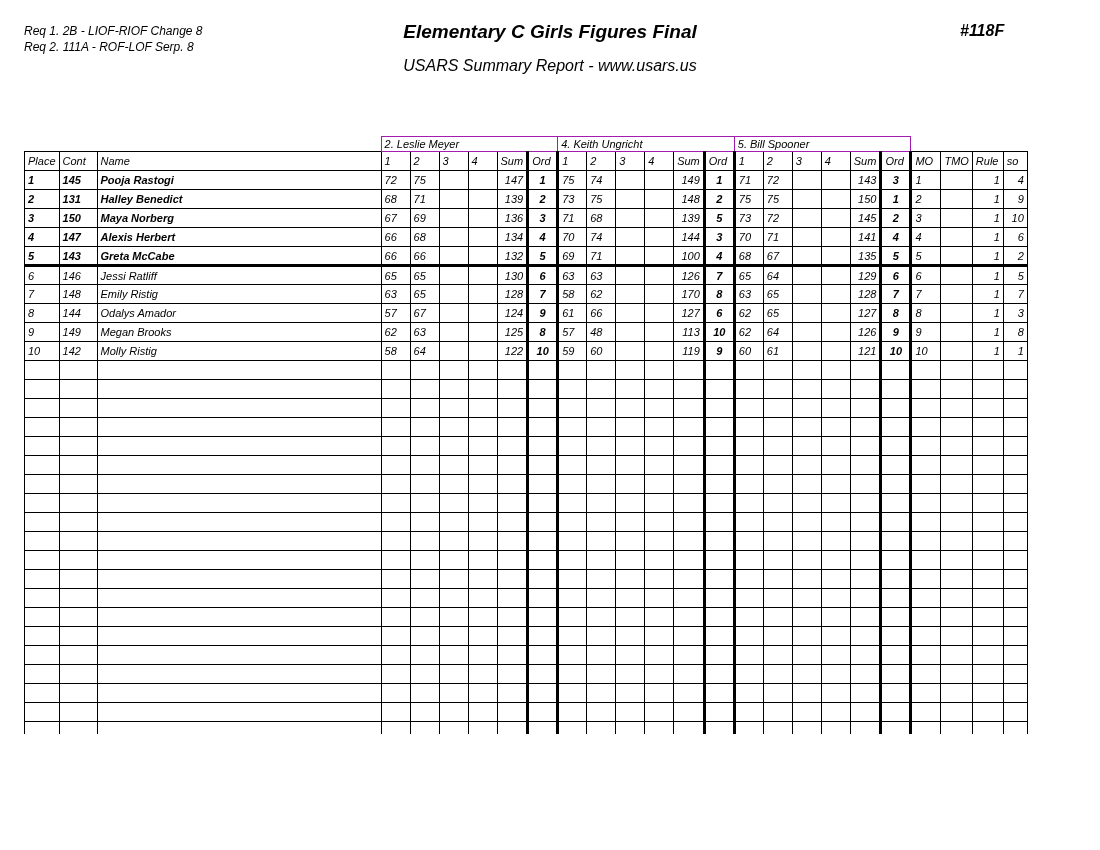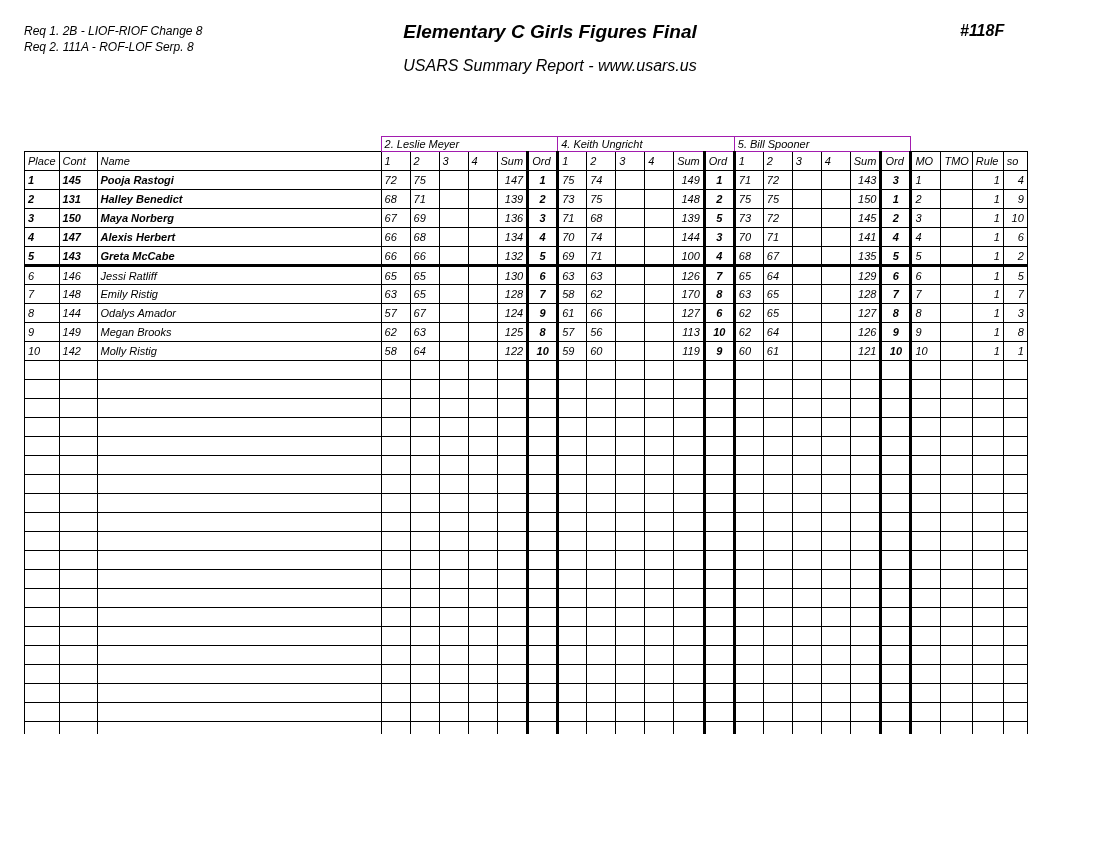--- a/index.html
+++ b/index.html
@@ -343,21 +343,21 @@
           <td class="c-place">9</td>
           <td class="c-cont">149</td>
           <td class="c-name">Megan Brooks</td>
           <td class="c-score">62</td>
           <td class="c-score">63</td>
           <td class="c-score"></td>
           <td class="c-score"></td>
           <td class="c-sum">125</td>
           <td class="c-ord">8</td>
           <td class="c-score">57</td>
-          <td class="c-score">56</td>
+          <td class="c-score">48</td>
           <td class="c-score"></td>
           <td class="c-score"></td>
           <td class="c-sum">113</td>
           <td class="c-ord">10</td>
           <td class="c-score">62</td>
           <td class="c-score">64</td>
           <td class="c-score"></td>
           <td class="c-score"></td>
           <td class="c-sum">126</td>
           <td class="c-ord">9</td>

